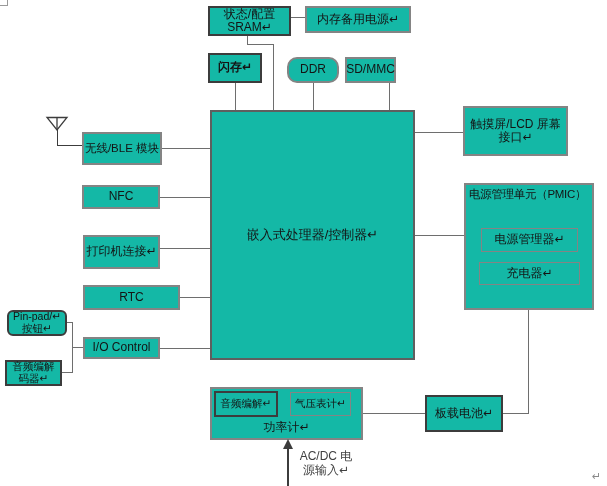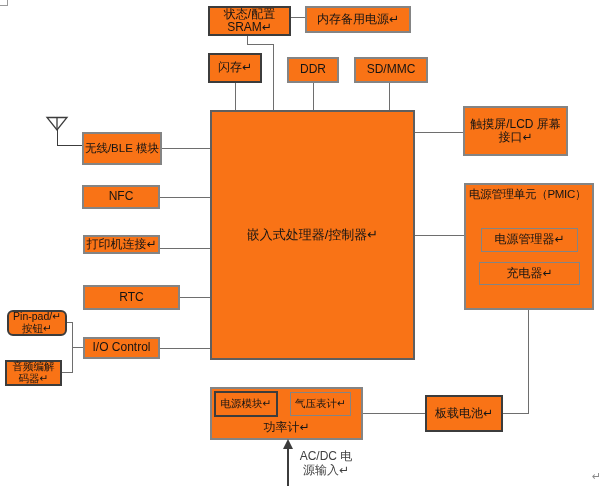--- a/index.html
+++ b/index.html
@@ -1,21 +1,21 @@
 <!DOCTYPE html>
 <html><head>
 <meta charset="utf-8">
 <style>
   html,body { margin:0; padding:0; background:#ffffff; }
   #canvas {
     position:relative; width:607px; height:486px; background:#ffffff;
     font-family:"Liberation Sans","DejaVu Sans",sans-serif; overflow:hidden;
   }
   .box {
-    position:absolute; background:#f97316; border:2px solid #848484;
+    position:absolute; background:#14b8a6; border:2px solid #848484;
     box-sizing:border-box; display:flex; align-items:center; justify-content:center;
     text-align:center; z-index:2;
   }
   .box .lbl { white-space:pre-line; font-size:12px; line-height:1.12; color:#141414; }
   .dark { border-color:#3c3c3c; }
   .thin { border-width:1px; }
   .fs11 .lbl { font-size:10.5px; }
   .proc .lbl { font-size:13px; }
   .line { position:absolute; background:#6e6e6e; z-index:1; }
   .container-label {
@@ -48,46 +48,46 @@
   <div class="line corner" style="left:7px;top:0;width:1px;height:6px;"></div>
 
   <div class="box dark" style="left:208px;top:6px;width:83px;height:30px;">
     <span class="lbl">状态/配置
 SRAM↵</span>
   </div>
   <div class="box" style="left:305px;top:6px;width:106px;height:27px;">
     <span class="lbl">内存备用电源↵</span>
   </div>
 
-  <div class="box dark" style="left:208px;top:53px;width:54px;height:30px;">
+  <div class="box dark" style="left:208px;top:53px;width:54px;height:30px;font-weight:bold;">
     <span class="lbl">闪存↵</span>
   </div>
-  <div class="box" style="left:287px;top:57px;width:52px;height:26px;">
+  <div class="box" style="left:287px;top:57px;width:52px;height:26px;border-radius:10px;">
     <span class="lbl">DDR</span>
   </div>
-  <div class="box" style="left:354px;top:57px;width:74px;height:26px;">
+  <div class="box" style="left:345px;top:57px;width:51px;height:26px;">
     <span class="lbl">SD/MMC</span>
   </div>
 
   <div class="box proc" style="left:210px;top:110px;width:205px;height:250px;border-color:#5f5f5f;">
     <span class="lbl">嵌入式处理器/控制器↵</span>
   </div>
 
   <svg class="ant" style="left:45px;top:116px;" width="25" height="16" viewBox="0 0 25 16">
     <polygon points="2,1.5 22,1.5 12,14" fill="none" stroke="#3c3c3c" stroke-width="1.3"></polygon>
     <line x1="12" y1="1.5" x2="12" y2="14" stroke="#3c3c3c" stroke-width="1.3"></line>
   </svg>
 
   <div class="box" style="left:82px;top:132px;width:80px;height:33px;">
     <span class="lbl" style="font-size:11.5px;">无线/BLE 模块</span>
   </div>
   <div class="box" style="left:82px;top:185px;width:78px;height:24px;">
     <span class="lbl">NFC</span>
   </div>
-  <div class="box" style="left:83px;top:235px;width:77px;height:19px;text-align:right;">
+  <div class="box" style="left:83px;top:235px;width:77px;height:34px;text-align:right;">
     <span class="lbl">打印机连接↵</span>
   </div>
   <div class="box" style="left:83px;top:285px;width:97px;height:25px;">
     <span class="lbl">RTC</span>
   </div>
   <div class="box dark fs11" style="left:7px;top:310px;width:60px;height:26px;border-radius:6px;">
     <span class="lbl">Pin-pad/↵
 按钮↵</span>
   </div>
   <div class="box" style="left:83px;top:337px;width:77px;height:22px;">
@@ -114,21 +114,21 @@
   </div>
 
   <div class="box dark" style="left:425px;top:395px;width:78px;height:37px;">
     <span class="lbl">板载电池↵</span>
   </div>
 
   <div class="box" style="left:210px;top:387px;width:153px;height:53px;">
     <span class="container-label">功率计↵</span>
   </div>
   <div class="box dark fs11" style="left:214px;top:391px;width:64px;height:26px;">
-    <span class="lbl">电源模块↵</span>
+    <span class="lbl">音频编解↵</span>
   </div>
   <div class="box thin fs11" style="left:290px;top:392px;width:61px;height:24px;justify-content:center;">
     <span class="lbl">气压表计↵</span>
   </div>
 
   <div class="line" style="left:287px;top:448px;width:1.5px;height:38px;background:#3c3c3c;"></div>
   <div class="arrowhead" style="left:283px;top:439px;"></div>
   <div class="free-label" style="left:296px;top:449px;width:60px;">AC/DC 电
 源输入↵</div>
 

